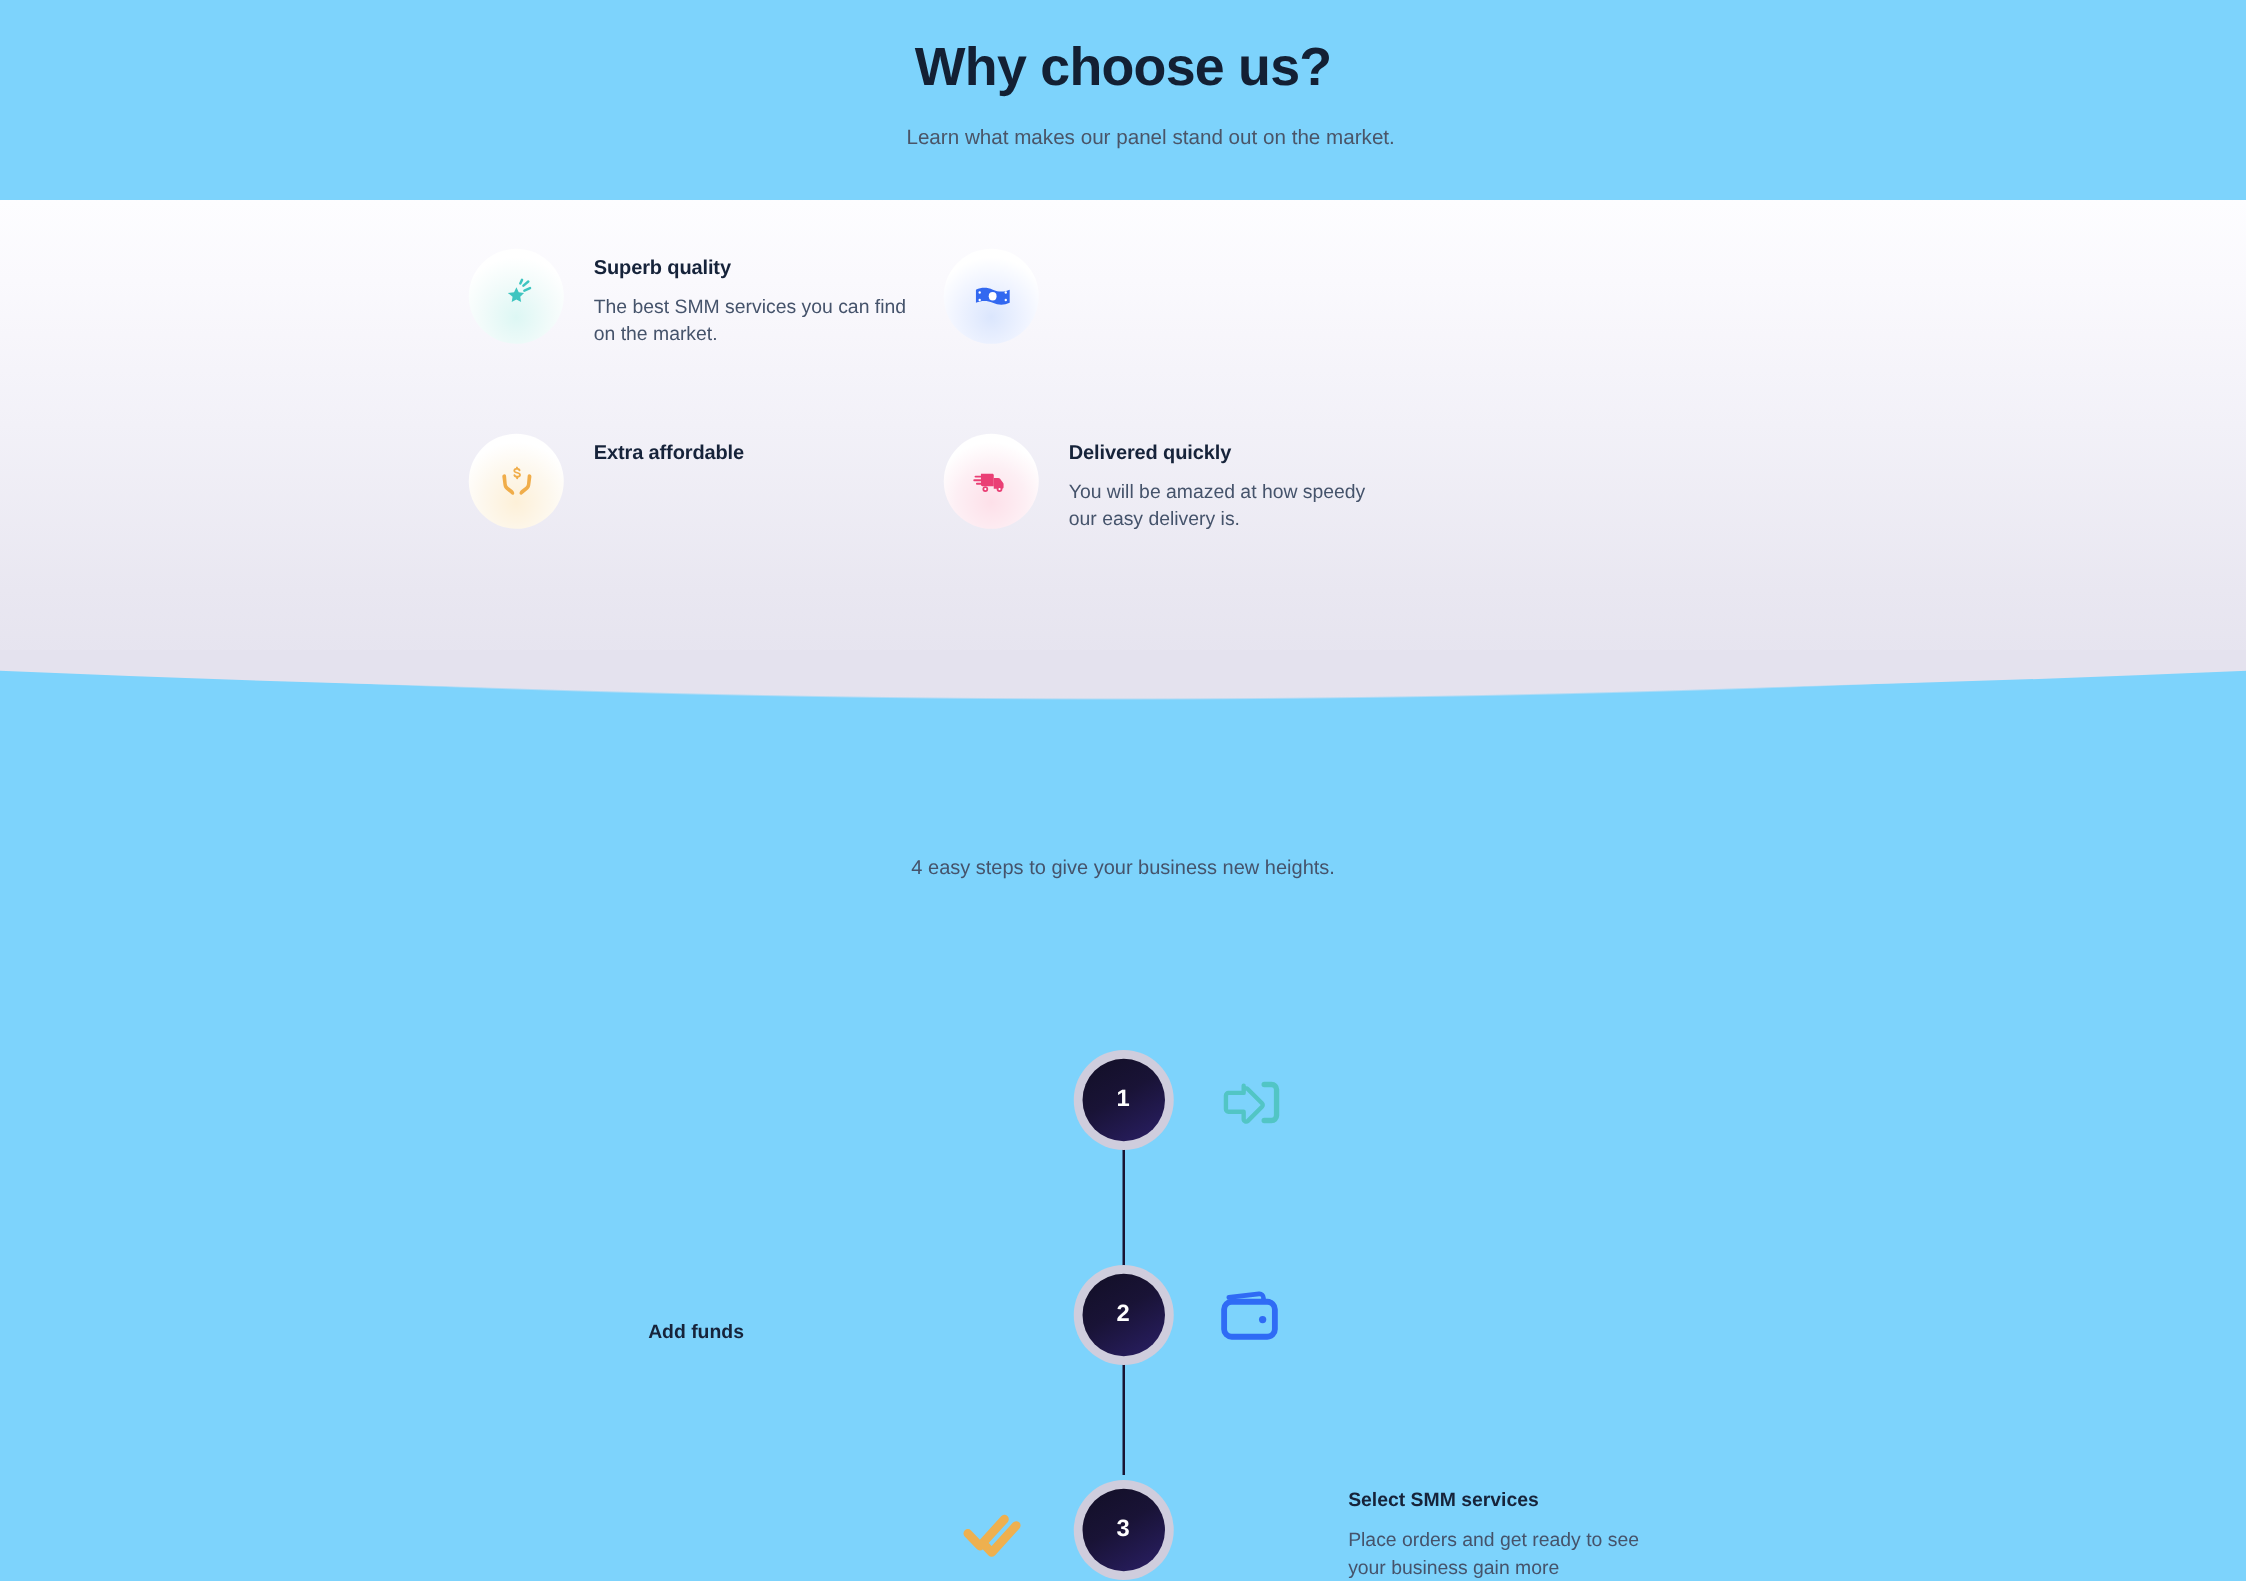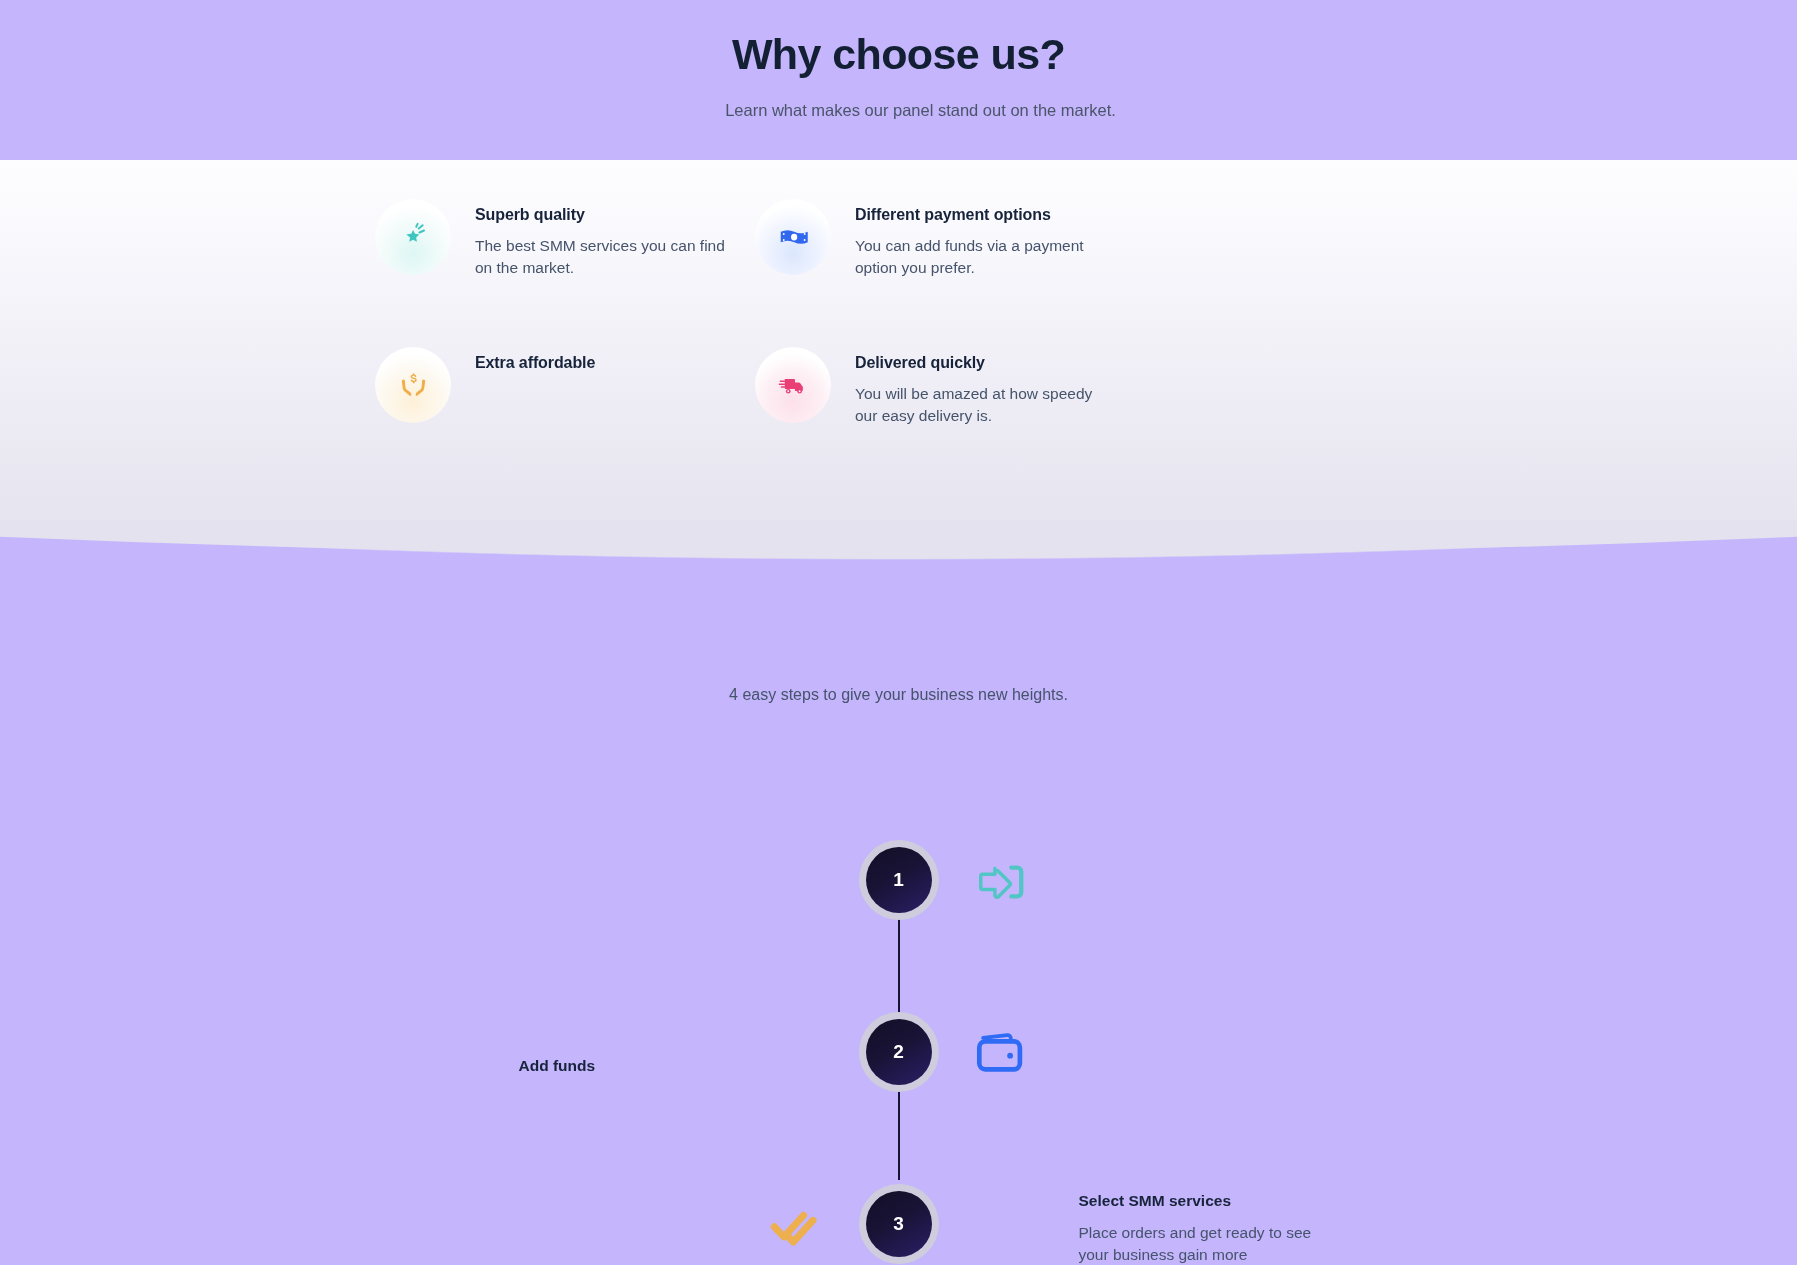--- a/index.html
+++ b/index.html
@@ -10,21 +10,21 @@
     overflow: hidden;
     background: #ffffff;
     font-family: "Liberation Sans", sans-serif;
     -webkit-font-smoothing: antialiased;
   }
 
   .page {
     position: relative;
     width: 1797px;
     height: 1265px;
-    background: #c4b5fd;
+    background: #7dd3fc;
     overflow: hidden;
   }
 
   
   .why-header {
     position: absolute;
     top: 0; left: 0;
     width: 1797px;
     text-align: center;
     z-index: 4;
@@ -254,24 +254,20 @@
       <div class="feature">
         <div class="feature-icon fi-blue">
           <svg width="30" height="30" viewBox="0 0 24 24" fill="none">
             <path d="M2.2 7.8c3.6-1.6 7.2-1.6 10.8 0s7.2 1.6 10.8 0v8.4c-3.6 1.6-7.2 1.6-10.8 0s-7.2-1.6-10.8 0z" fill="#3268f0"></path>
             <ellipse cx="12.9" cy="12.05" rx="2.5" ry="2.7" fill="#ffffff"></ellipse>
             <circle cx="4.6" cy="9.6" r="0.75" fill="#ffffff"></circle>
             <circle cx="21.3" cy="14.4" r="0.75" fill="#ffffff"></circle>
             <circle cx="4.6" cy="14.4" r="0.75" fill="#ffffff"></circle>
             <circle cx="21.3" cy="9.6" r="0.75" fill="#ffffff"></circle>
           </svg>
-        </div>
-        <div class="feature-text">
-          <div class="feature-title">Different payment options</div>
-          <div class="feature-desc">You can add funds via a payment option you prefer.</div>
         </div>
       </div>
 
       <div class="feature">
         <div class="feature-icon fi-orange">
           <svg width="31" height="31" viewBox="0 0 24 24" fill="none">
             <path d="M4.4 7.3c-.9 0-1.5.7-1.4 1.6l.7 5.2c.15 1.1.7 2.1 1.6 2.8l3.6 2.9c.6.5 1.5.05 1.45-.7-.05-.8-.45-1.5-1.1-2L6.6 15c-.5-.4-.8-1-.85-1.65L5.35 8.7c-.1-.8-.2-1.4-.95-1.4z" fill="#f0ad4a"></path>
             <path d="M19.6 7.3c.9 0 1.5.7 1.4 1.6l-.7 5.2c-.15 1.1-.7 2.1-1.6 2.8l-3.6 2.9c-.6.5-1.5.05-1.45-.7.05-.8.45-1.5 1.1-2l2.65-2.1c.5-.4.8-1 .85-1.65l.4-4.65c.1-.8.2-1.4.95-1.4z" fill="#f0ad4a"></path>
             <path d="M12 2.4c.42 0 .62.25.62.62v.42c.95.12 1.6.72 1.6 1.42 0 .38-.28.6-.62.6-.35 0-.55-.2-.62-.5-.06-.28-.3-.42-.68-.42h-.52c-.47 0-.78.25-.78.6 0 .33.2.52.75.65l1.1.26c1.07.25 1.65.82 1.65 1.72 0 .85-.66 1.5-1.7 1.62v.42c0 .38-.2.62-.62.62s-.62-.24-.62-.62v-.43c-1-.13-1.66-.75-1.66-1.48 0-.37.26-.6.62-.6.33 0 .53.18.62.48.08.3.33.46.74.46h.6c.52 0 .85-.26.85-.63 0-.32-.22-.52-.78-.65l-1.07-.25c-1.05-.25-1.63-.83-1.63-1.7 0-.85.65-1.48 1.63-1.6V3.02c0-.37.2-.62.62-.62z" fill="#f0ad4a"></path>
           </svg>

